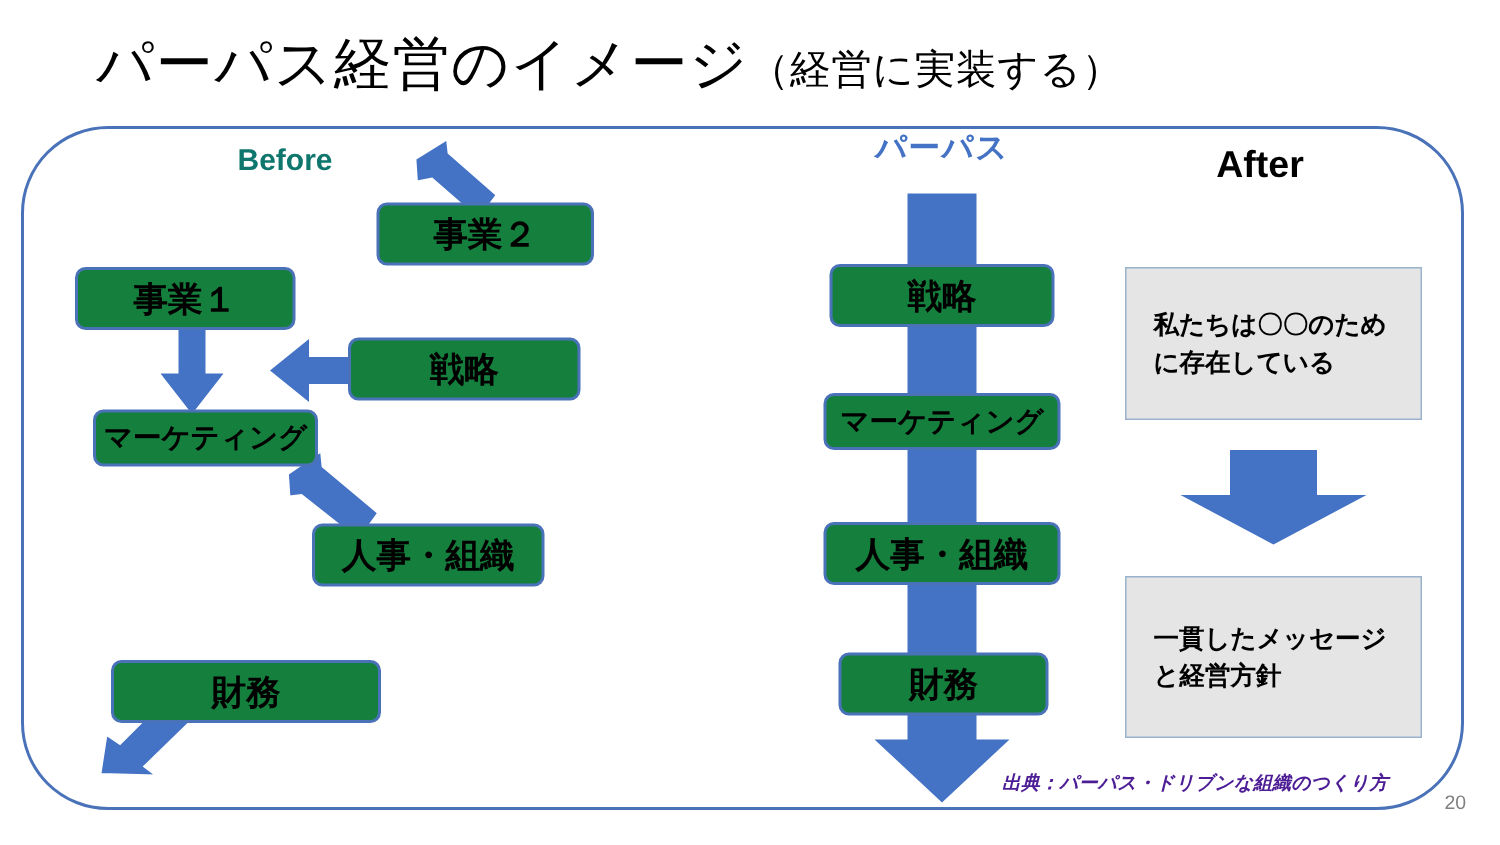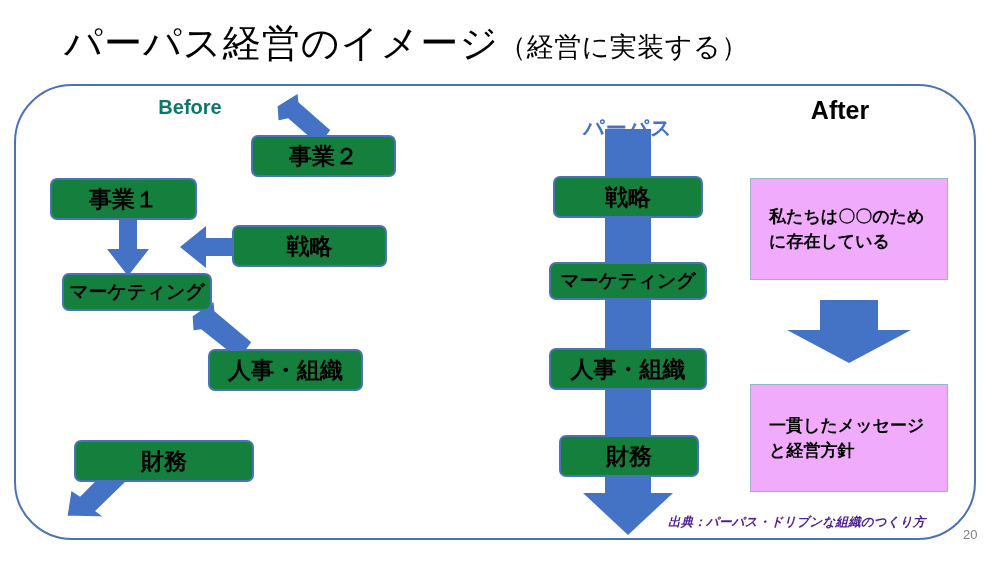--- a/index.html
+++ b/index.html
@@ -57,21 +57,21 @@
     position: absolute;
     font-weight: bold;
     text-align: center;
     white-space: nowrap;
   }
   .col-head.before {
     left: 110px;  top: 96px;  width: 160px;
     font-size: 20px; color: #0f766e;
   }
   .col-head.purpose {
-    left: 548px; top: 114px;  width: 160px;
+    left: 548px; top: 84px;  width: 160px;
     font-size: 21px; color: #4472C4; letter-spacing: 1px;
   }
   .col-head.after {
     left: 760px; top: 96px;  width: 160px;
     font-size: 25px; color: #000000;
   }
 
   
   .node {
     position: absolute;
@@ -118,21 +118,21 @@
   }
   #n-senryaku-c { left: 553px; top: 176px; width: 150px; height: 42px; font-size: 23px; }
   #n-mkt-c      { left: 549px; top: 262px; width: 158px; height: 38px; font-size: 19px; }
   #n-jinji-c    { left: 549px; top: 348px; width: 158px; height: 42px; font-size: 23px; }
   #n-zaimu-c    { left: 559px; top: 435px; width: 140px; height: 42px; font-size: 23px; }
 
   
   .after-box {
     position: absolute;
     box-sizing: border-box;
-    background: #f0abfc;
+    background: #e5e5e5;
     border: 1.2px solid #9ab3cc;
     z-index: 3;
     display: flex;
     align-items: center;
     padding: 0 18px;
     font-weight: bold;
     font-size: 17px;
     line-height: 1.5;
     color: #000000;
   }

